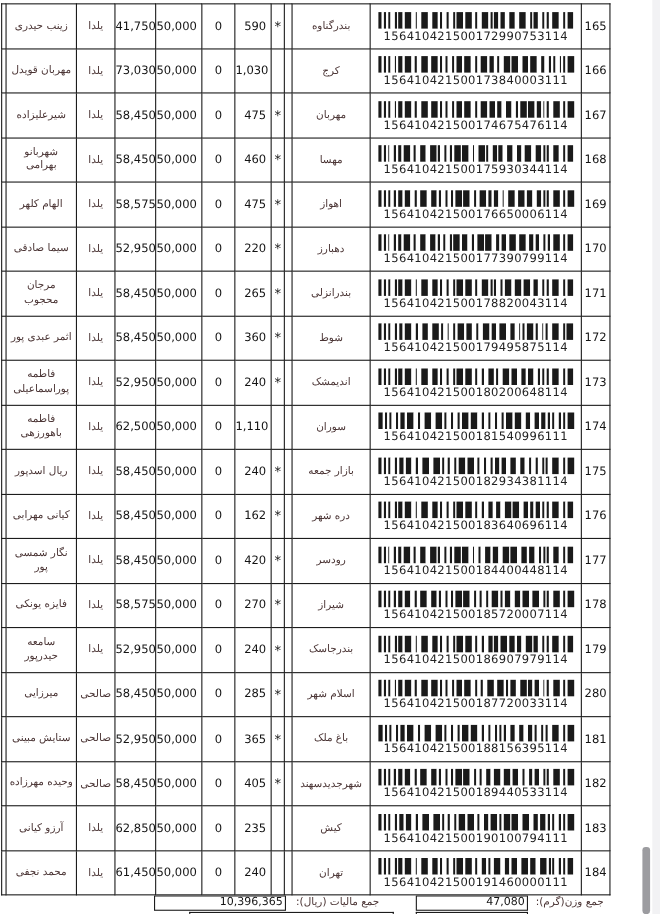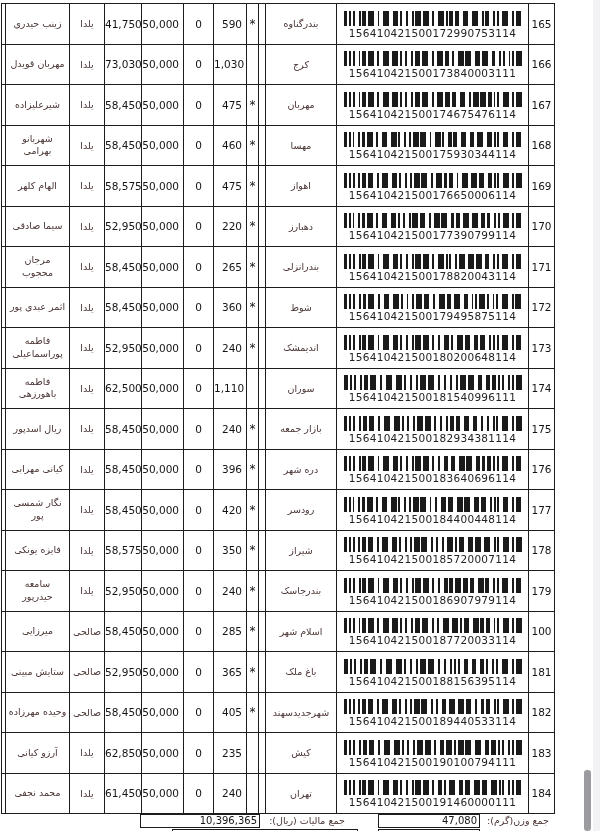--- a/index.html
+++ b/index.html
@@ -906,21 +906,21 @@
       <td class="c-rownum">175</td>
     </tr>
 
     <tr>
       <td class="c-edge"></td>
       <td class="c-name" dir="rtl">کیانی مهرابی</td>
       <td class="c-tag" dir="rtl">یلدا</td>
       <td class="c-num">58,450</td>
       <td class="c-num">50,000</td>
       <td class="c-zero">0</td>
-      <td class="c-num">396</td>
+      <td class="c-num">162</td>
       <td class="c-star">*</td>
       <td class="c-narrow"></td>
       <td class="c-city" dir="rtl">دره شهر</td>
       <td class="c-barcode">
         <div class="bars">
               <div class="b" style="flex-grow: 2;"></div>
               <div class="w" style="flex-grow: 1;"></div>
               <div class="b" style="flex-grow: 1;"></div>
               <div class="w" style="flex-grow: 1;"></div>
               <div class="b" style="flex-grow: 1;"></div>
@@ -1054,21 +1054,21 @@
       <td class="c-rownum">177</td>
     </tr>
 
     <tr>
       <td class="c-edge"></td>
       <td class="c-name" dir="rtl">فایزه یونکی</td>
       <td class="c-tag" dir="rtl">یلدا</td>
       <td class="c-num">58,575</td>
       <td class="c-num">50,000</td>
       <td class="c-zero">0</td>
-      <td class="c-num">350</td>
+      <td class="c-num">270</td>
       <td class="c-star">*</td>
       <td class="c-narrow"></td>
       <td class="c-city" dir="rtl">شیراز</td>
       <td class="c-barcode">
         <div class="bars">
               <div class="b" style="flex-grow: 2;"></div>
               <div class="w" style="flex-grow: 1;"></div>
               <div class="b" style="flex-grow: 1;"></div>
               <div class="w" style="flex-grow: 1;"></div>
               <div class="b" style="flex-grow: 1;"></div>
@@ -1266,21 +1266,21 @@
               <div class="b" style="flex-grow: 1;"></div>
               <div class="w" style="flex-grow: 2;"></div>
               <div class="b" style="flex-grow: 3;"></div>
               <div class="w" style="flex-grow: 2;"></div>
               <div class="b" style="flex-grow: 1;"></div>
               <div class="w" style="flex-grow: 1;"></div>
               <div class="b" style="flex-grow: 3;"></div>
             </div>
         <div class="code">156410421500187720033114</div>
       </td>
-      <td class="c-rownum">100</td>
+      <td class="c-rownum">280</td>
     </tr>
 
     <tr>
       <td class="c-edge"></td>
       <td class="c-name" dir="rtl">ستایش مبینی</td>
       <td class="c-tag" dir="rtl">صالحی</td>
       <td class="c-num">52,950</td>
       <td class="c-num">50,000</td>
       <td class="c-zero">0</td>
       <td class="c-num">365</td>

